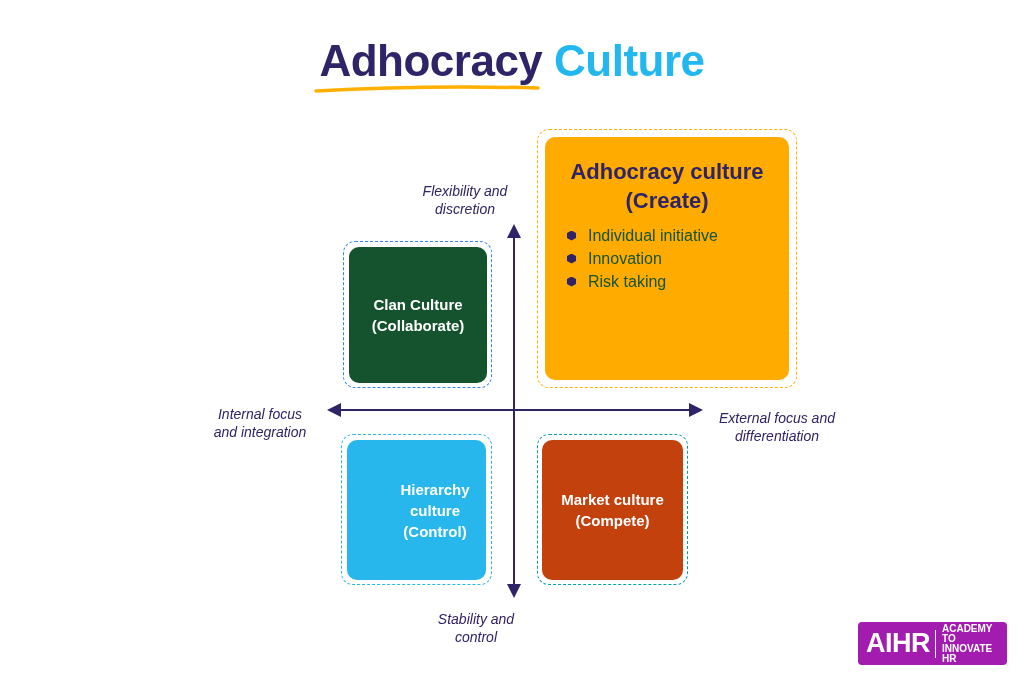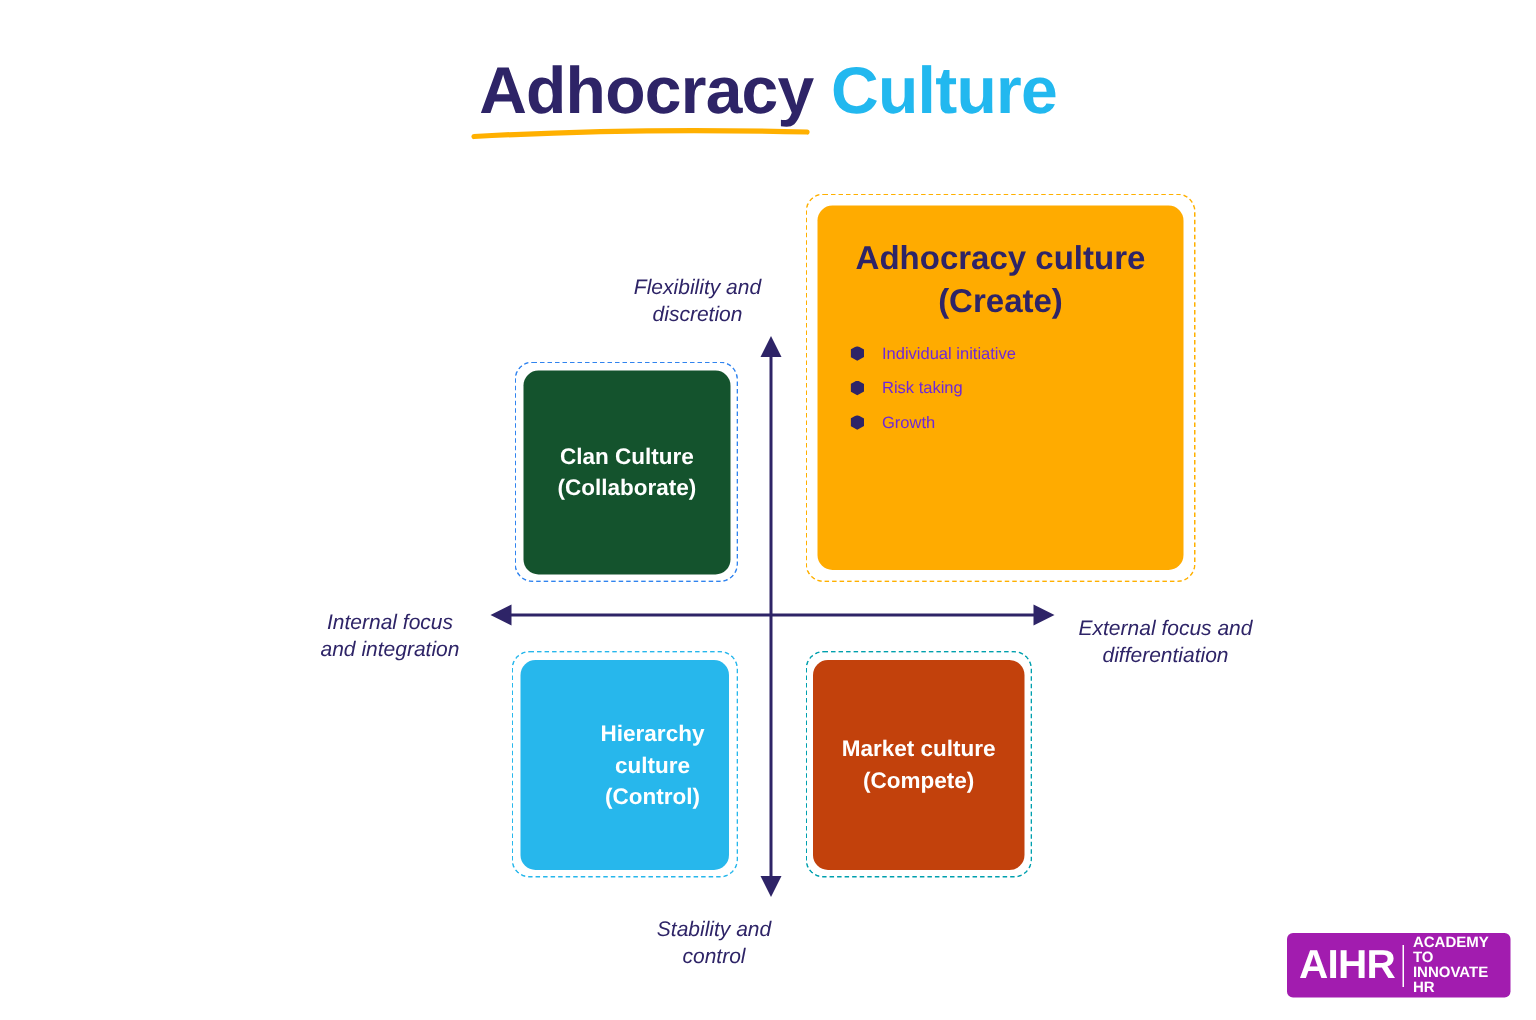--- a/index.html
+++ b/index.html
@@ -7,21 +7,21 @@
   .abs { position:absolute; }
   .title { left:0; width:1024px; top:36px; text-align:center; font-size:44px; font-weight:bold; letter-spacing:-0.5px; }
   .title .w1 { color:#2e2467; position:relative; }
   .title .w2 { color:#22b8ef; }
   .underline { left:314px; top:84px; width:226px; height:10px; }
   .qbox-outer { border:1.5px dashed; border-radius:12px; box-sizing:border-box; }
   .qbox { border-radius:10px; box-sizing:border-box; display:flex; align-items:center; justify-content:center; text-align:center; color:#fff; font-weight:bold; font-size:15px; line-height:21px; }
   .axis-label { color:#2e2467; font-style:italic; font-size:14px; line-height:18px; text-align:center; }
   .adh-title { color:#2e2467; font-weight:bold; font-size:22px; line-height:29px; text-align:center; width:100%; }
   .adh-list { list-style:none; margin:0; padding:0; }
-  .adh-list li { color:#6d28d9; font-size:11px; height:23px; display:flex; align-items:center; }
+  .adh-list li { color:#14532d; font-size:16px; height:23px; display:flex; align-items:center; }
   .hex { width:9px; height:10px; background:#2e2467; clip-path:polygon(50% 0,100% 25%,100% 75%,50% 100%,0 75%,0 25%); margin-right:12px; flex:none; }
   .logo { left:858px; top:622px; width:149px; height:43px; background:#a21caf; border-radius:4px; display:flex; align-items:center; color:#fff; }
   .logo-main { font-weight:bold; font-size:27px; padding-left:8px; letter-spacing:-0.5px; }
   .logo-div { width:1px; height:28px; background:#fff; margin:0 6px 0 5px; }
   .logo-sub { font-weight:bold; font-size:10px; line-height:10px; }
 </style>
 </head>
 <body>
 
 <div class="abs title">
@@ -72,25 +72,25 @@
     <div>Adhocracy culture</div>
     <div>(Create)</div>
   </div>
   <ul class="adh-list" style="margin-left:22px;margin-top:9px;">
     <li>
         <span class="hex"></span>
         <span>Individual initiative</span>
       </li>
     <li>
         <span class="hex"></span>
-        <span>Risk taking</span>
+        <span>Innovation</span>
       </li>
     <li>
         <span class="hex"></span>
-        <span>Growth</span>
+        <span>Risk taking</span>
       </li>
   </ul>
 </div>
 
 <div class="abs qbox-outer" style="left:341px;top:434px;width:151px;height:151px;border-color:#27b7ec;"></div>
 <div class="abs qbox" style="left:347px;top:440px;width:139px;height:140px;background:#27b7ec;padding-left:37px;">
   <div>
     <div>Hierarchy culture</div>
     <div>(Control)</div>
   </div>

